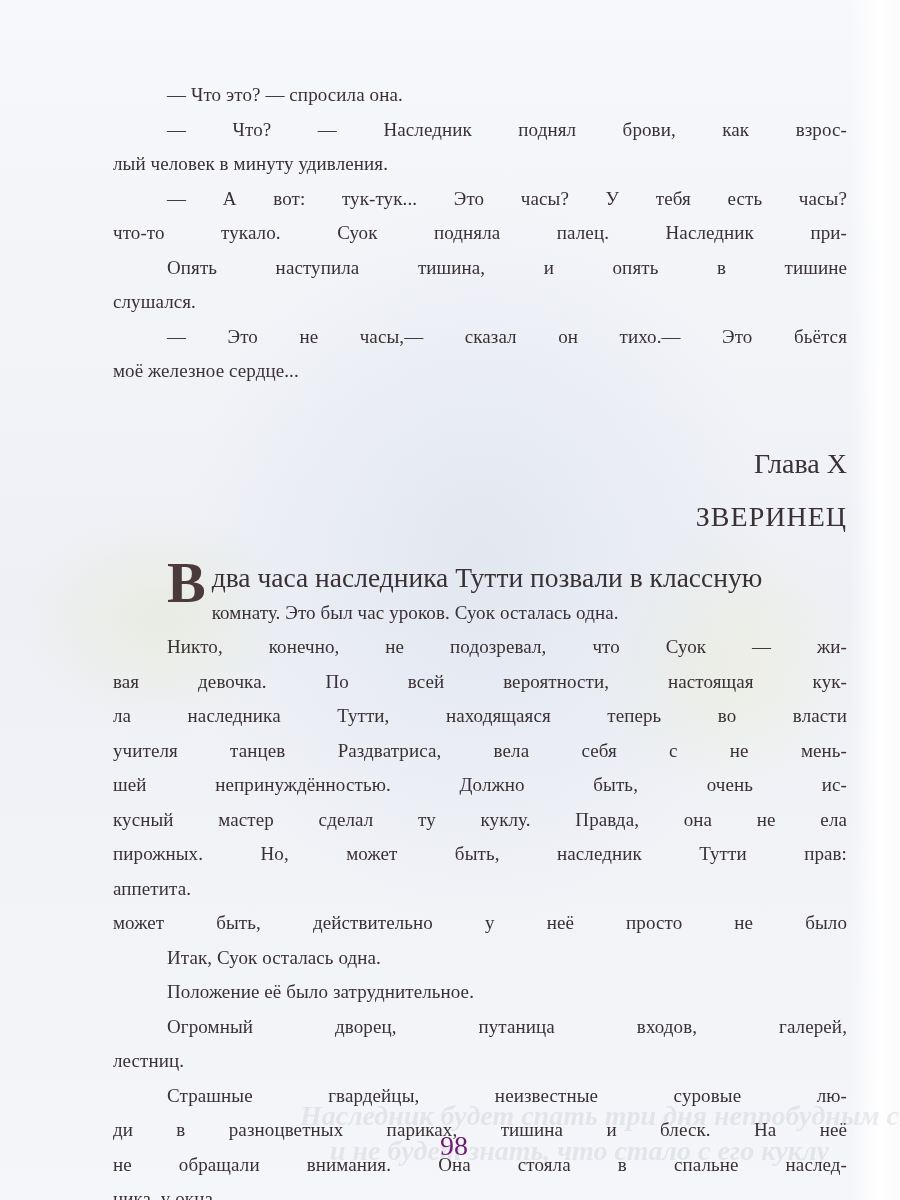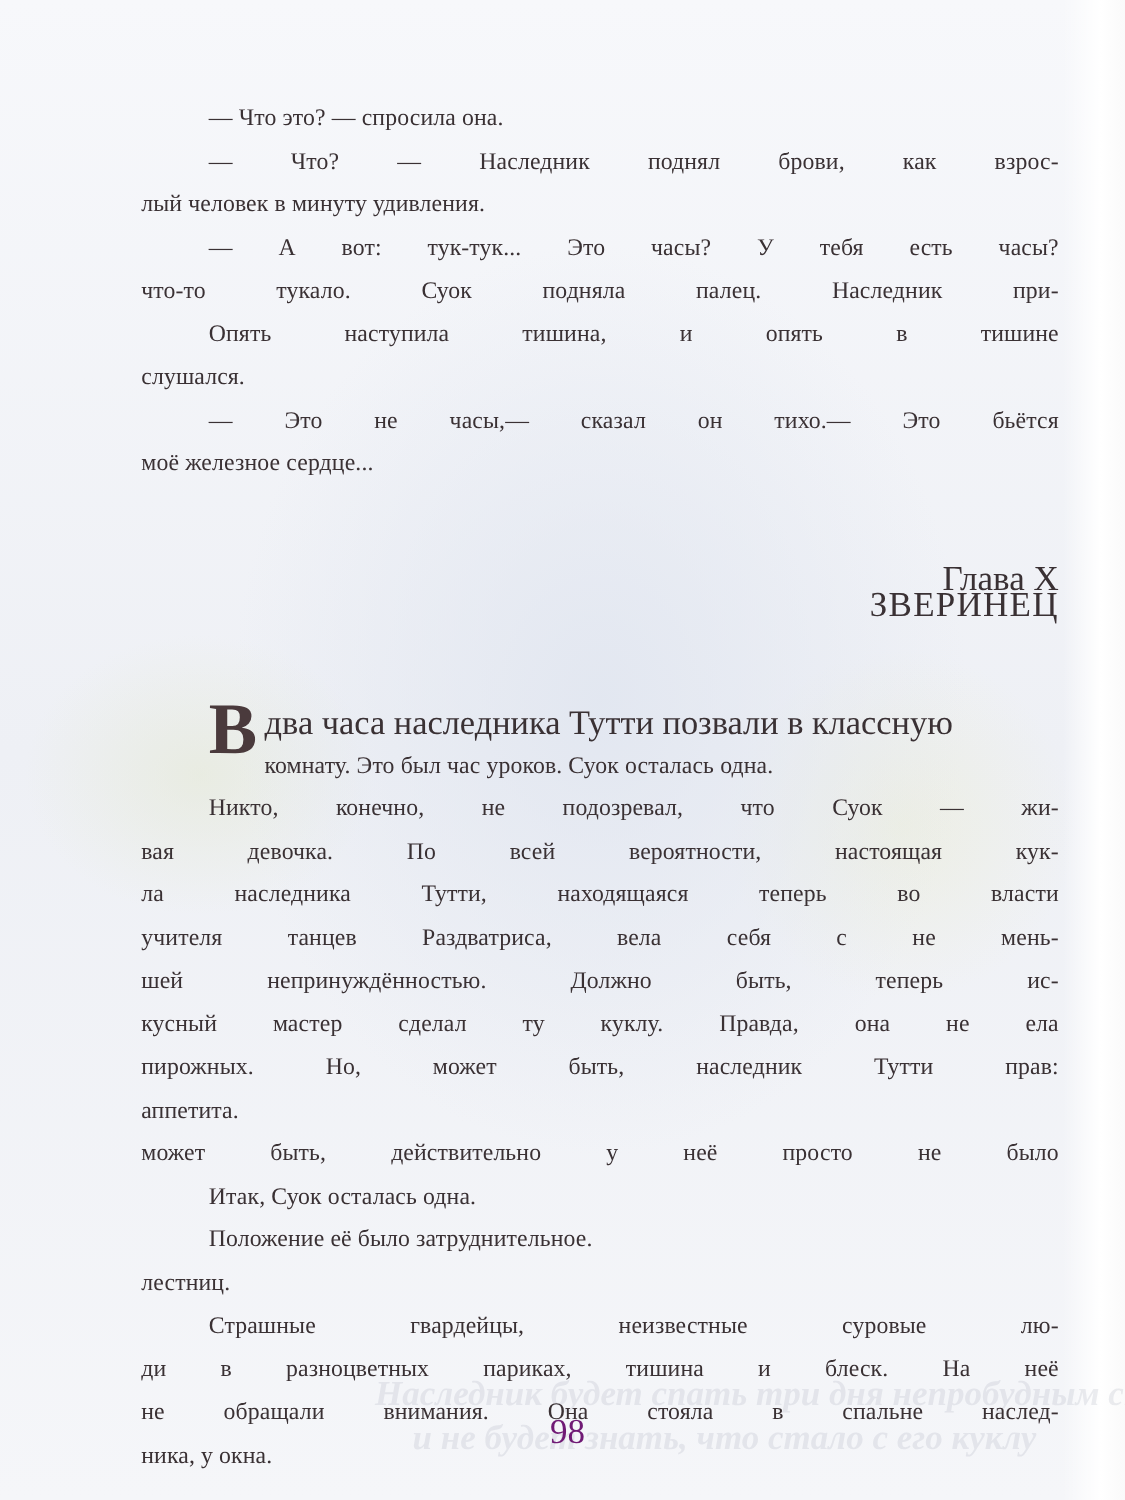--- a/index.html
+++ b/index.html
@@ -29,21 +29,21 @@
     font-size: 19px;
     line-height: 34.5px;
     white-space: nowrap;
     height: 34.5px;
     letter-spacing: 0.1px;
   }
   .justify { text-align: justify; text-align-last: justify; }
   .indent { padding-left: 54px; }
   .right { text-align: center; font-weight: normal; font-size: 28px; }
   .chapter { position: absolute; right: 53px; top: 447px; height: 34px; line-height: 34px; }
-  .title   { position: absolute; right: 53px; top: 468px; height: 34px; line-height: 34px; letter-spacing: 1px; }
+  .title   { position: absolute; right: 53px; top: 500px; height: 34px; line-height: 34px; letter-spacing: 1px; }
   .chapter-text { position: absolute; left: 113px; top: 545px; width: 734px; }
   .dropcap {
     font-size: 58px; line-height: 40px; font-weight: bold;
     float: left; margin-top: 2px; margin-right: 6px; margin-left: 54px;
     color: #4a3a3c;
   }
   .first-line { font-size: 27.5px; line-height: 34.5px; height: 34.5px; white-space: nowrap; padding-top: 16px; }
   .page-number {
     position: absolute; left: 440px; top: 1130px;
     font-size: 28px; color: #701a75;
@@ -79,27 +79,28 @@
 
 <div class="chapter-text">
   <div class="first-line">
     <span class="dropcap">В</span><span> два часа наследника Тутти позвали в классную</span>
   </div>
   <div class="line">комнату. Это был час уроков. Суок осталась одна.</div>
   <div class="line indent justify">Никто, конечно, не подозревал, что Суок — жи-</div>
   <div class="line justify">вая девочка. По всей вероятности, настоящая кук-</div>
   <div class="line justify">ла наследника Тутти, находящаяся теперь во власти</div>
   <div class="line justify">учителя танцев Раздватриса, вела себя с не мень-</div>
-  <div class="line justify">шей непринуждённостью. Должно быть, теперь ис-</div>
+  <div class="line justify">шей непринуждённостью. Должно быть, очень ис-</div>
   <div class="line justify">кусный мастер сделал ту куклу. Правда, она не ела</div>
   <div class="line justify">пирожных. Но, может быть, наследник Тутти прав:</div>
   <div class="line">аппетита.</div>
   <div class="line justify">может быть, действительно у неё просто не было</div>
   <div class="line indent">Итак, Суок осталась одна.</div>
   <div class="line indent">Положение её было затруднительное.</div>
+  <div class="line indent justify">Огромный дворец, путаница входов, галерей,</div>
   <div class="line">лестниц.</div>
   <div class="line indent justify">Страшные гвардейцы, неизвестные суровые лю-</div>
   <div class="line justify">ди в разноцветных париках, тишина и блеск. На неё</div>
   <div class="line justify">не обращали внимания. Она стояла в спальне наслед-</div>
   <div class="line">ника, у окна.</div>
 </div>
 
 <div class="page-number">98</div>
 
 </body></html>

